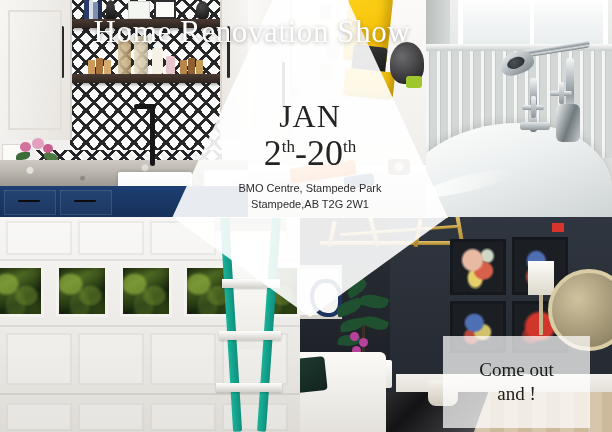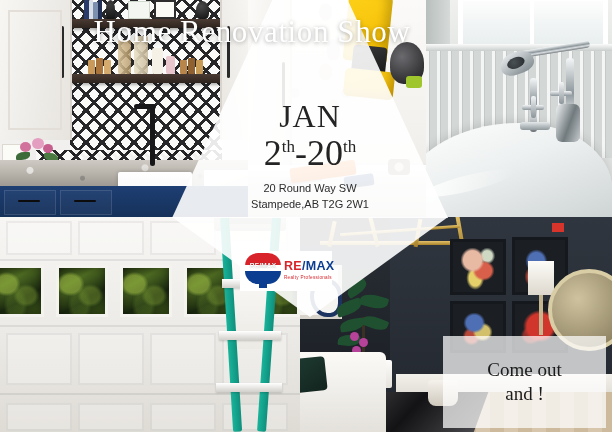--- a/index.html
+++ b/index.html
@@ -517,21 +517,21 @@
     font-size:12.5px; font-weight:bold; letter-spacing:.3px; line-height:1;
   }
   .rm-word .rm-main .re{ color:#d8232a; }
   .rm-word .rm-main .sl{ color:#0b3d91; }
   .rm-word .rm-main .mx{ color:#0b3d91; }
   .rm-word .rm-sub{
     font-size:4.6px; color:#d8232a; letter-spacing:.3px; margin-top:2px;
   }
 
   .cta{
-    position:absolute; left:443px; top:336px; width:163px; height:92px;
+    position:absolute; left:443px; top:336px; width:147px; height:92px;
     background:rgba(255,255,255,.72);
     display:flex; flex-direction:column;
     align-items:center; justify-content:center;
     font-family:"Liberation Serif", serif;
     font-size:19px; color:#1b1b1b; line-height:1.28;
     text-align:center;
   }
 </style>
 </head>
 <body>
@@ -729,39 +729,26 @@
   <div class="diamond-bot"></div>
 
   <div class="show-title">Home Renovation Show</div>
 
   <div class="date-block">
     <div class="date-month">JAN</div>
     <div class="date-days"><span>2</span><sup>th</sup><span>-</span><span>20</span><sup>th</sup></div>
   </div>
 
   <div class="venue-block">
-    <div>20 Round Way SW</div>
+    <div>BMO Centre, Stampede Park</div>
     <div>Stampede,AB T2G 2W1</div>
   </div>
 
   <div class="logos">
 
-    <div class="logo-remax">
-      <div class="rm-balloon">
-        <div class="rm-bl-top"></div>
-        <div class="rm-bl-mid"></div>
-        <div class="rm-bl-bot"></div>
-        <div class="rm-bl-basket"></div>
-        <div class="rm-bl-txt">RE/MAX</div>
-      </div>
-      <div class="rm-word">
-        <div class="rm-main"><span class="re">RE</span><span class="sl">/</span><span class="mx">MAX</span></div>
-        <div class="rm-sub">Realty Professionals</div>
-      </div>
-    </div>
   </div>
 
   <div class="cta">
     <div>Come out</div>
     <div>and !</div>
   </div>
 
 </div>
 
 </body></html>

